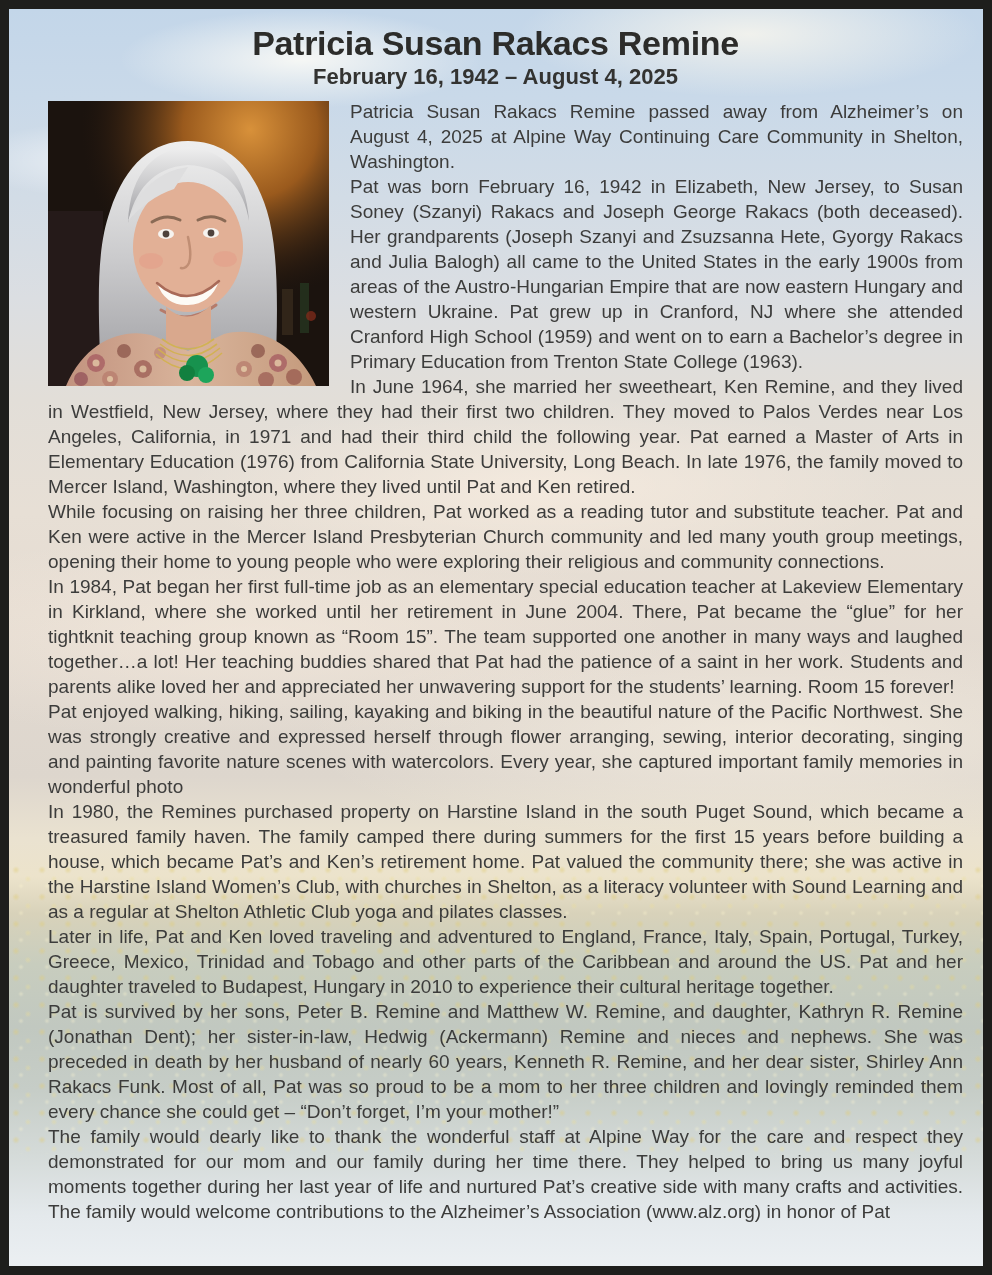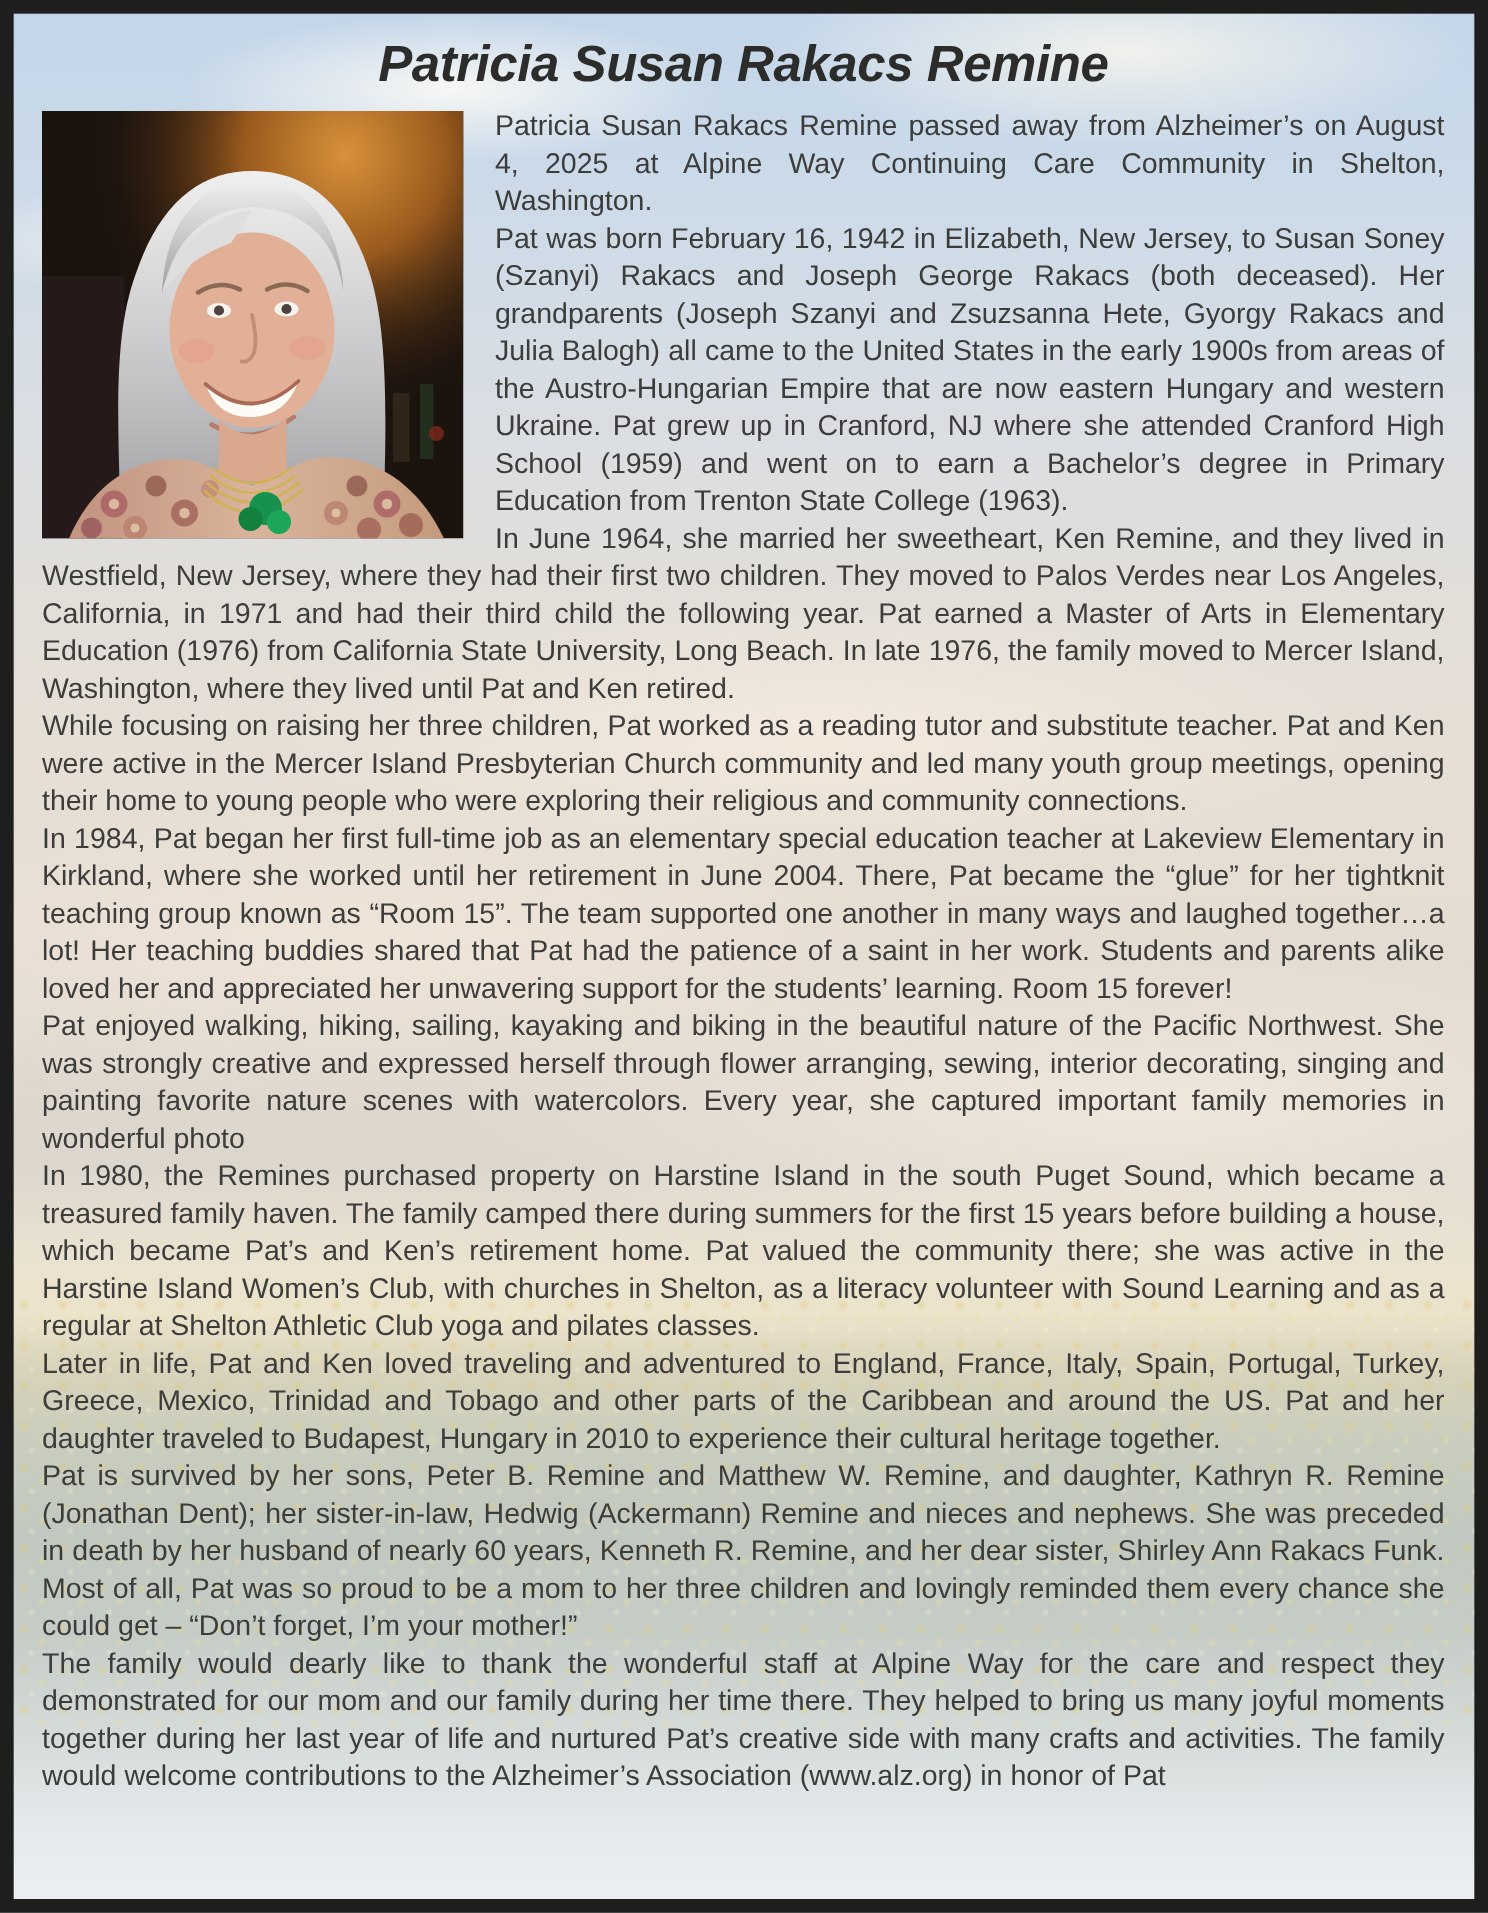--- a/index.html
+++ b/index.html
@@ -63,37 +63,37 @@
   .page-header { text-align: center; }
 
   .page-title {
     margin: 0;
     padding-top: 14px;
     font-size: 34px;
     line-height: 40px;
     font-weight: 700;
     color: #2c2c2a;
     letter-spacing: -0.3px;
-    font-style: italic;
   }
 
   .page-dates {
     margin: 0;
     font-size: 22px;
     line-height: 27px;
     font-weight: 700;
     color: #333331;
   }
 
   .obituary {
     margin-top: 9px;
     font-size: 19px;
     line-height: 25px;
     color: #3c3c3b;
     text-align: justify;
+    margin-left: 20px;
   }
 
   .obituary p { margin: 0; }
 
   .portrait {
     float: left;
     width: 281px;
     height: 285px;
     margin: 2px 21px 5px 0;
     display: block;
@@ -102,20 +102,21 @@
 </head>
 <body>
 
 <div class="page">
   <div class="meadow-texture"></div>
 
   <div class="content">
 
     <header class="page-header">
       <h1 class="page-title">Patricia Susan Rakacs Remine</h1>
+      <div class="page-dates">February 16, 1942 – August 4, 2025</div>
     </header>
 
     <article class="obituary">
 
       <svg class="portrait" viewBox="0 0 281 285" preserveAspectRatio="none" role="img" aria-label="Smiling woman with shoulder-length silver hair wearing a paisley shawl, dark room with warm light behind">
         <defs>
           <radialGradient id="glow" cx="0.72" cy="0.10" r="0.6">
             <stop offset="0" stop-color="#d8913a"></stop>
             <stop offset="0.4" stop-color="#9a5a1d"></stop>
             <stop offset="1" stop-color="#2a1a10" stop-opacity="0"></stop>

